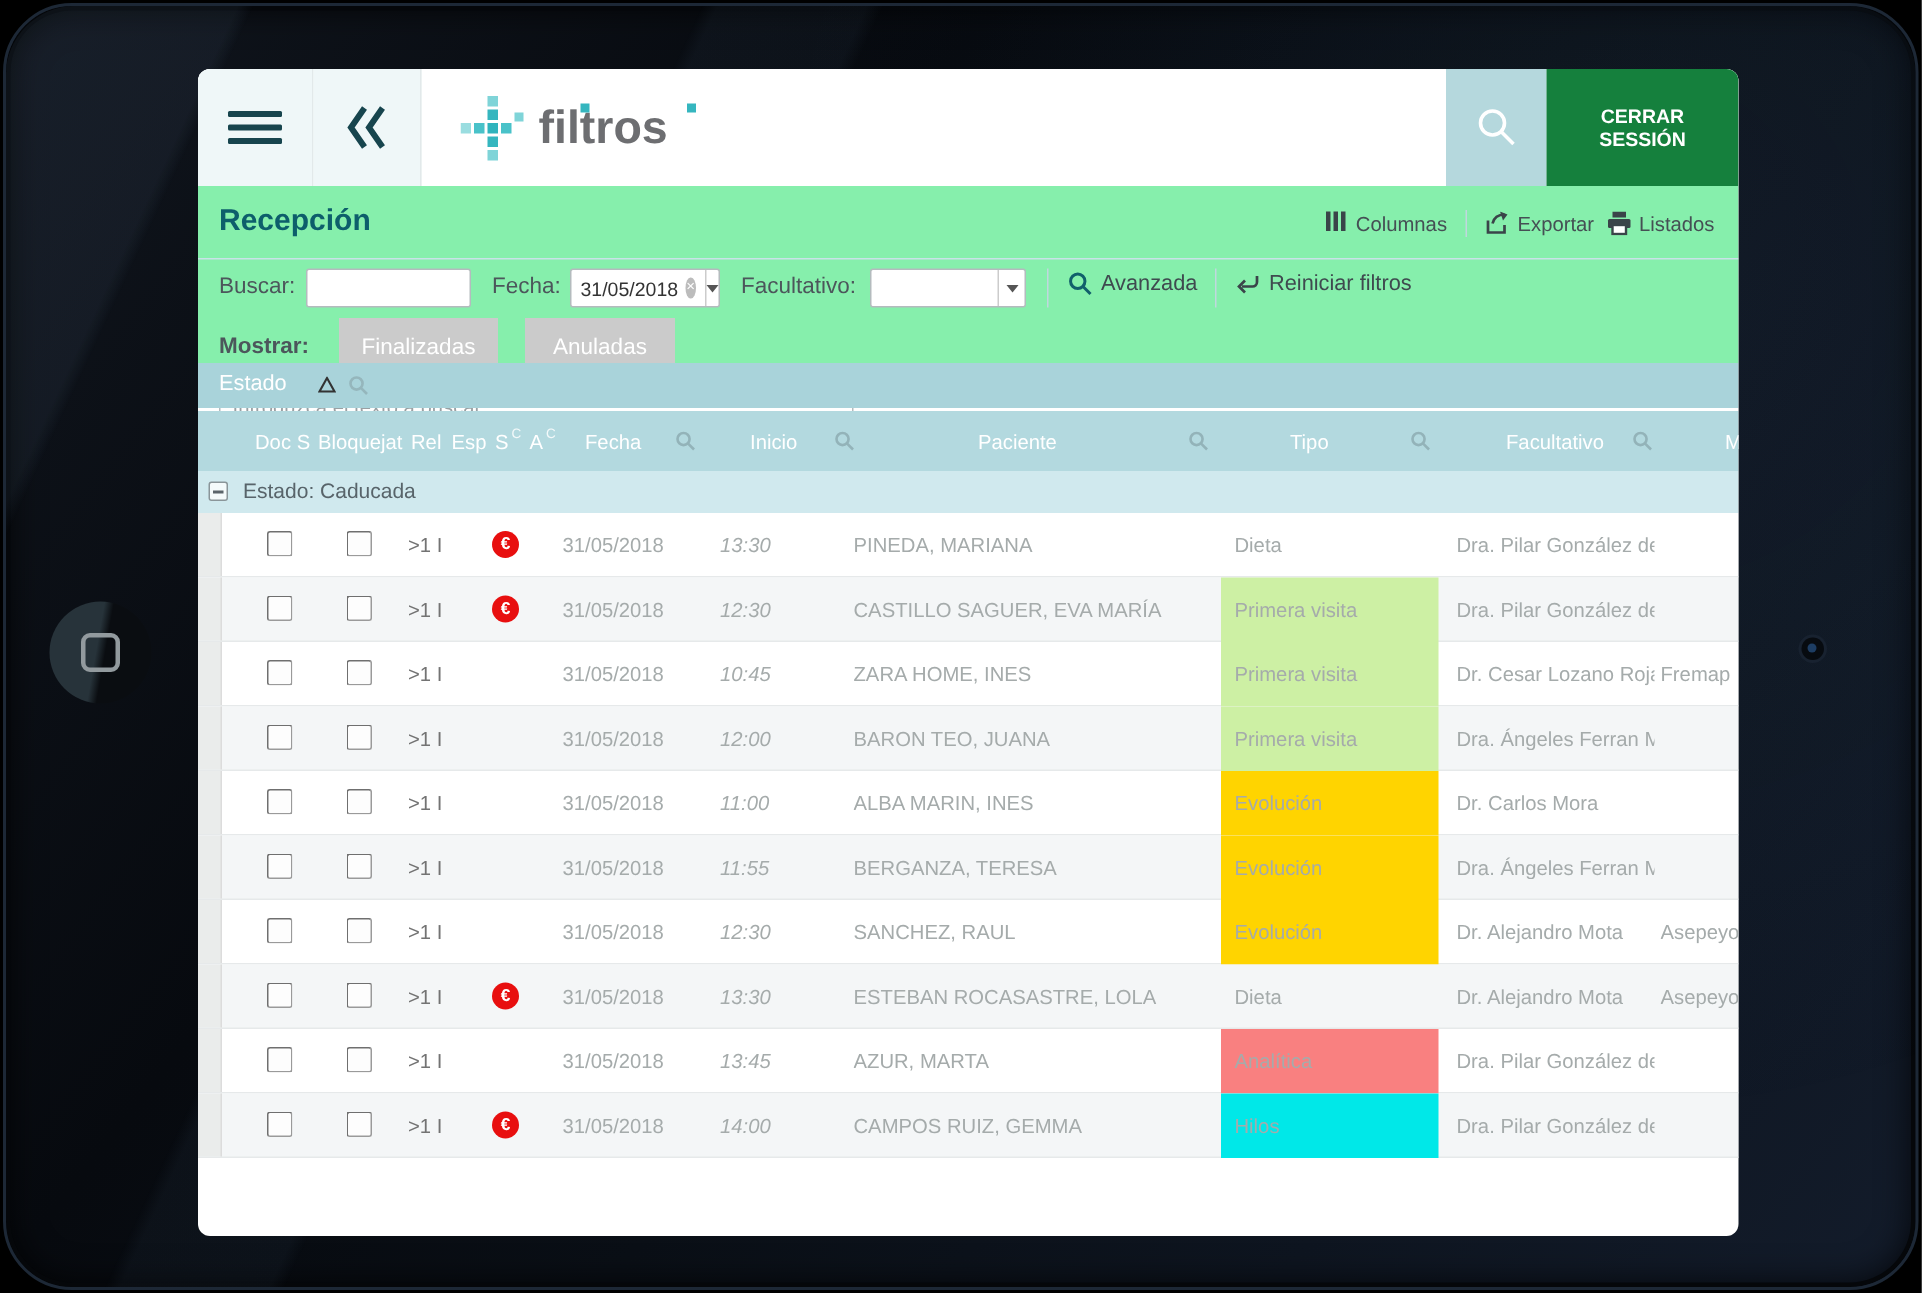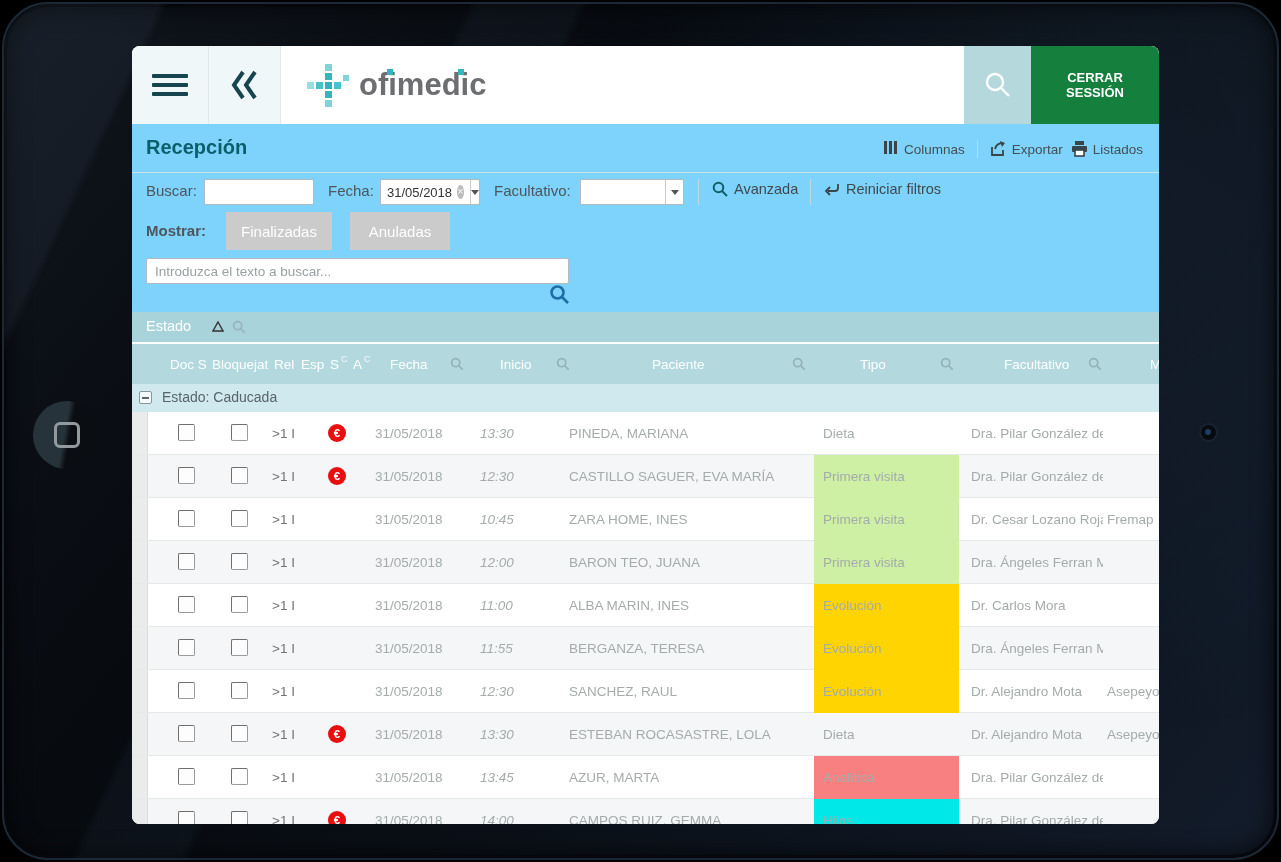--- a/index.html
+++ b/index.html
@@ -40,21 +40,21 @@
   .hamburger div { height:4px; background:#17454e; border-radius:1px; margin:5px 0; }
   .logo { display:flex; align-items:center; margin-left:26px; position:relative; }
   .logo-text { font-size:31px; font-weight:bold; color:#6d6e71; letter-spacing:0; margin-left:8px; position:relative; }
   .logo-text .idot { position:absolute; width:6px; height:6px; background:#35b6bf; top:2px; }
   .topbar-spacer { flex:1; }
   .search-btn { width:67px; background:#b5d8dd; display:flex; align-items:center; justify-content:center; cursor:pointer; }
   .logout-btn { width:128px; background:#15803d; color:#fff; font-size:13px; font-weight:bold;
     display:flex; align-items:center; justify-content:center; text-align:center; padding:0 12px; cursor:pointer; }
 
   
-  .band { position:relative; height:188px; background:#7dd3fc; }
+  .band { position:relative; height:118px; background:#86efac; }
   .page-title { position:absolute; left:14px; top:12px; font-size:20px; font-weight:600; color:#0d5e6b; }
   .toolbar { position:absolute; right:16px; top:16px; display:flex; align-items:center; gap:8px;
     font-size:13.5px; color:#454f54; }
   .toolbar .tool { display:flex; align-items:center; gap:5px; cursor:pointer; }
   .toolbar .vsep { width:1px; height:18px; background:#c0d8de; margin:0 4px; }
   .cols-icon span { display:inline-block; width:3px; height:13px; background:#3a4449; margin-right:2px; }
   .band .divider { position:absolute; left:0; right:0; top:48px; height:1px; background:#c9e2e8; }
 
   .filter-row { position:absolute; left:0; right:0; top:54px; height:28px; font-size:15px; color:#4c565b; }
   .filter-row .lbl { position:absolute; top:4px; }
@@ -148,21 +148,21 @@
             <rect x="0" y="20" width="7" height="7" fill="#9adde0"></rect>
             <rect x="9" y="20" width="7" height="7" fill="#49c2c9"></rect>
             <rect x="18" y="20" width="7" height="7" fill="#2fb4bd"></rect>
             <rect x="27" y="20" width="7" height="7" fill="#49c2c9"></rect>
             <rect x="36" y="13" width="6" height="6" fill="#7fd4d8"></rect>
             <rect x="18" y="29" width="7" height="7" fill="#35b6bf"></rect>
             <rect x="18" y="38" width="7" height="7" fill="#7fd4d8"></rect>
           </g>
         </svg>
         <span class="logo-text">
-          <span>ofimedic</span>
+          <span>filtros</span>
           <span class="idot" style="left:28px"></span>
           <span class="idot" style="left:99px"></span>
         </span>
       </div>
       <div class="topbar-spacer"></div>
       <div class="search-btn">
         <svg width="30" height="30" viewBox="0 0 30 30">
           <circle cx="12" cy="12" r="8" fill="none" stroke="#ffffff" stroke-width="2.4"></circle>
           <line x1="18" y1="18" x2="26" y2="26" stroke="#ffffff" stroke-width="2.4"></line>
         </svg>

